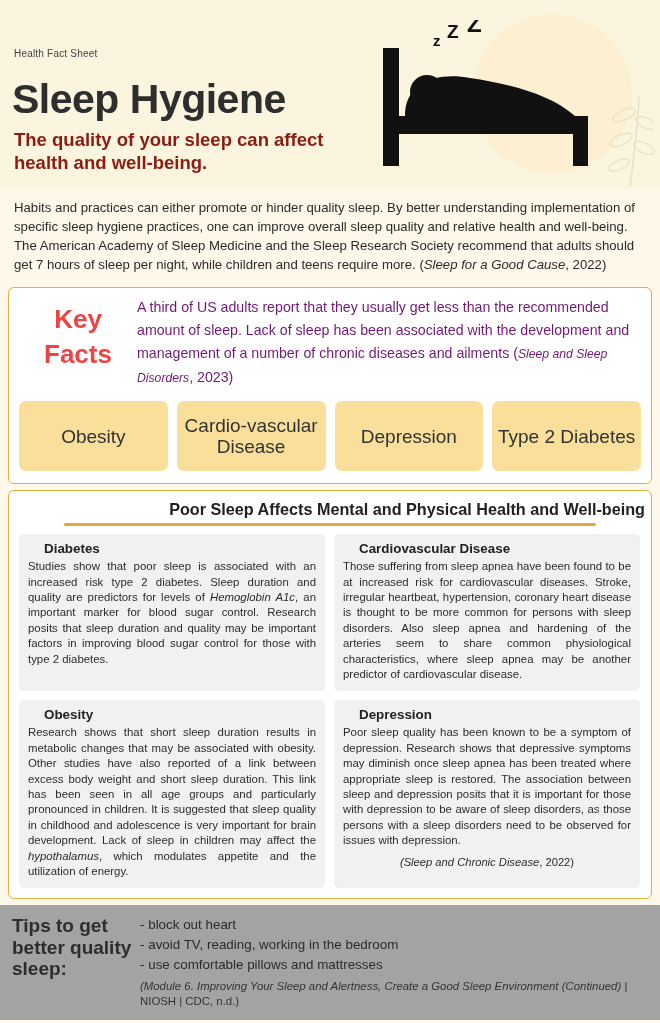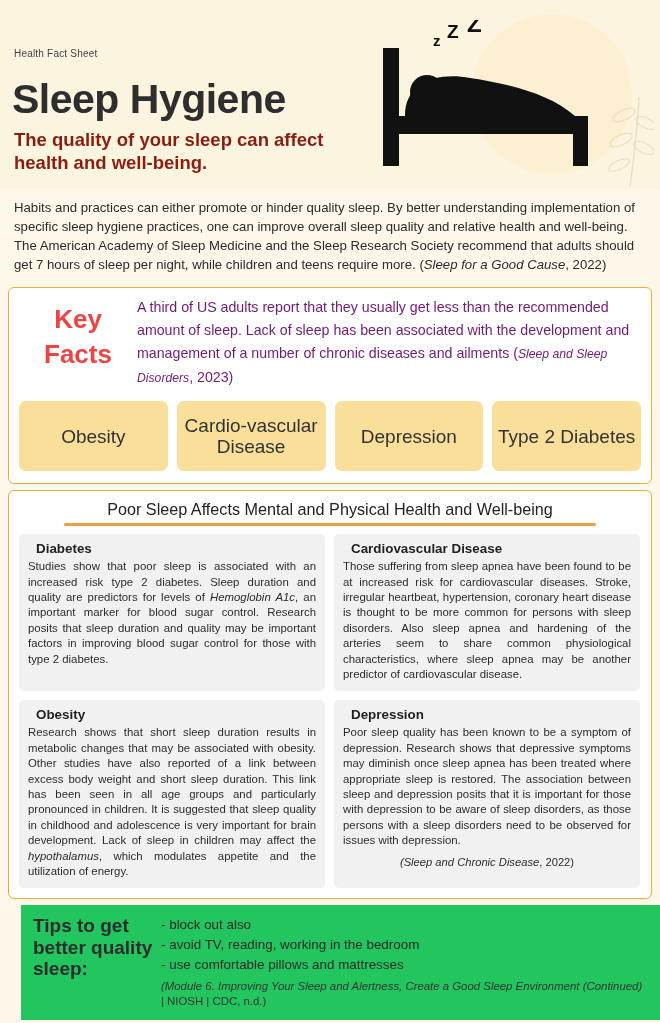--- a/index.html
+++ b/index.html
@@ -130,23 +130,23 @@
     justify-content: center;
     text-align: center;
     font-size: 19px;
     color: #333;
     line-height: 1.12;
     padding: 4px 2px;
   }
 
   
   .sec-head {
-    text-align: center;
+    text-align: right;
     font-size: 16.2px;
-    font-weight: normal;
+    font-weight: bold;
     color: #222;
     padding: 9px 6px 4px 6px;
   }
   .sec-underline {
     width: 83%;
     height: 3px;
     background: #e8a33c;
     margin: 0 auto 8px auto;
     border-radius: 2px;
   }
@@ -158,21 +158,21 @@
     padding: 0 10px 10px 10px;
   }
   .card {
     width: calc(50% - 5px);
     background: #f1f1f1;
     border-radius: 5px;
     padding: 7px 9px 9px 9px;
     box-sizing: border-box;
   }
   .card h4 {
-    margin: 0 0 3px 8px;
+    margin: 0 0 3px 16px;
     font-size: 13.4px;
     color: #222;
   }
   .card p {
     margin: 0;
     font-size: 11.4px;
     line-height: 1.35;
     text-align: justify;
     color: #2b2b2b;
   }
@@ -181,23 +181,22 @@
     display: block;
     text-align: center;
     margin-top: 6px;
     font-size: 11.2px;
   }
 
   
   .tips {
     display: flex;
     padding: 10px 12px 10px 12px;
-    background: #22c55e;
+    background: #a3a3a3;
     border: none;
-    margin-left: 21px;
   }
   .tips-label {
     flex: 0 0 128px;
     font-size: 19px;
     font-weight: bold;
     color: #2d2d2d;
     line-height: 1.12;
   }
   .tips-list {
     flex: 1;
@@ -294,20 +293,20 @@
         <span class="src"><i>(Sleep and Chronic Disease</i><span>, 2022)</span></span>
       </p>
     </div>
 
   </div>
 </div>
 
 <div class="tips">
   <div class="tips-label">Tips to get better quality sleep:</div>
   <div class="tips-list">
-    <div>- block out also</div>
+    <div>- block out heart</div>
     <div>- avoid TV, reading, working in the bedroom</div>
     <div>- use comfortable pillows and mattresses</div>
     <div class="tips-src">
       <span>(Module 6. Improving Your Sleep and Alertness, Create a Good Sleep Environment (Continued)</span><span class="norm"> | NIOSH | CDC, n.d.)</span>
     </div>
   </div>
 </div>
 
 </body></html>

